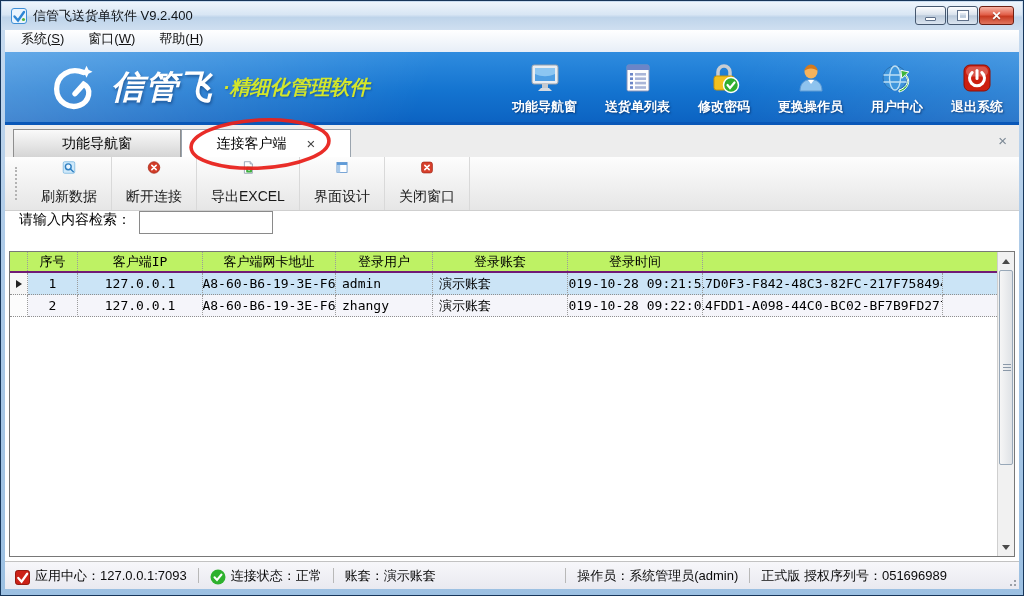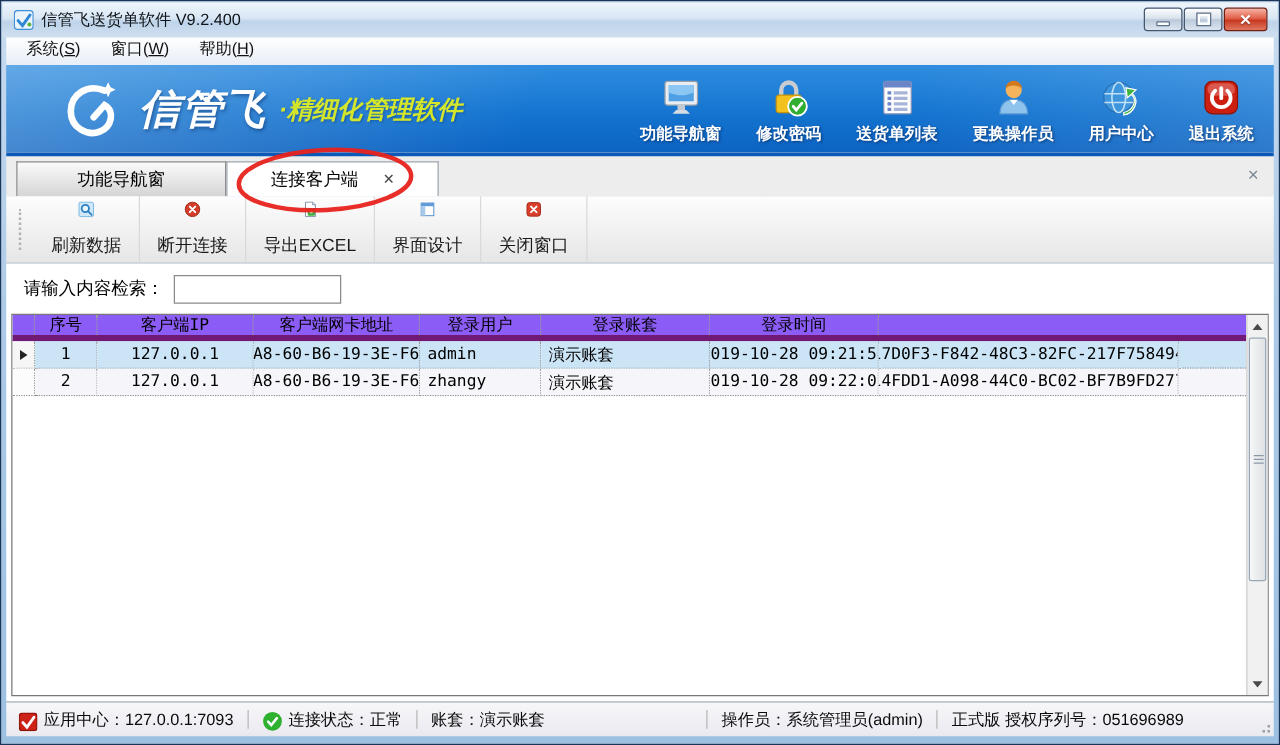--- a/index.html
+++ b/index.html
@@ -64,30 +64,30 @@
   
   .toolbar { position:absolute; top:156px; left:4px; right:4px; height:54px;
     background:linear-gradient(180deg,#fdfdfd 0%,#efefef 60%,#e6e6e6 100%);
     border-bottom:1px solid #cfcfcf; display:flex; align-items:stretch; padding-left:6px; }
   .tool-grip { width:8px; margin:10px 4px; border-left:2px dotted #b3b3b3; }
   .t-btn { display:flex; flex-direction:column; align-items:center; justify-content:center; gap:14px;
     padding:4px 14px; min-width:78px; font-size:14px; color:#1a1a1a; border-right:1px solid #d9d9d9; cursor:pointer; }
 
   
   .content-panel { position:absolute; top:210px; left:4px; right:4px; bottom:34px; background:#fff; }
-  .search-row { position:absolute; top:0; left:0; right:0; height:40px; display:flex; align-items:center;
+  .search-row { position:absolute; top:0; left:0; right:0; height:40px; display:flex; align-items:flex-start;
     gap:8px; padding-left:14px; font-size:14px; color:#000; }
   .search-input { width:134px; height:23px; border:1px solid #8a8a8a; font-size:13px; padding:0 4px; background:#fff; }
 
   
   .table-wrap { position:absolute; top:40px; left:4px; right:4px; bottom:4px;
     border:1px solid #787878; background:#fff; display:flex; }
   .grid { flex:1; overflow:hidden; font-family:"DejaVu Sans Mono", monospace; font-size:13px; }
   .grow { display:flex; }
-  .hrow { height:21px; border-bottom:5px solid #701a75; background:#8b5cf6; }
+  .hrow { height:21px; border-bottom:2px solid #701a75; background:#bef264; }
   .drow { height:22px; }
   .cell { display:flex; align-items:center; justify-content:center; border-right:1px dotted #9b9b9b;
     white-space:nowrap; overflow:hidden; color:#000; }
   .hrow .cell { font-size:13px; }
   .drow .cell { border-bottom:1px dotted #8f8f8f; }
   .cell.left { justify-content:flex-start; padding-left:6px; }
   .w-sel { width:18px; } .w0 { width:50px; } .w1 { width:125px; } .w2 { width:133px; }
   .w3 { width:97px; } .w4 { width:135px; } .w5 { width:135px; } .w6 { width:240px; }
   .w-fill { flex:1; border-right:none; }
   .row-selected .cell { background:#cbe4f6; }
@@ -169,48 +169,48 @@
           <rect x="4" y="4" width="26" height="19" rx="2" fill="#e9edf1" stroke="#98a1ab"></rect>
           <rect x="7" y="7" width="20" height="13" fill="#4f9fe4"></rect>
           <path d="M7 7 h20 v6 c-7 3 -13 3 -20 0z" fill="#8cc6f2"></path>
           <rect x="14" y="23" width="6" height="4" fill="#c3c9d0"></rect>
           <path d="M10 30 h14 l-3 -3 h-8z" fill="#d6dbe1"></path>
         </svg>
         <span class="lbl">功能导航窗</span>
       </div>
       <div class="h-action">
         <svg width="34" height="34" viewBox="0 0 34 34">
-          <path d="M11 16 v-5 a6 6 0 0 1 12 0 v5" stroke="#c9cdd2" stroke-width="3.5" fill="none"></path>
-          <rect x="7" y="15" width="20" height="14" rx="2.5" fill="#f2c11e" stroke="#c8940a"></rect>
-          <circle cx="24" cy="24" r="7.5" fill="#2fae2f" stroke="#ffffff" stroke-width="1.5"></circle>
-          <path d="M20.5 24 l2.5 3 4.5 -5.5" stroke="#ffffff" stroke-width="2.2" fill="none" stroke-linecap="round"></path>
-        </svg>
-        <span class="lbl">修改密码</span>
-      </div>
-      <div class="h-action">
-        <svg width="34" height="34" viewBox="0 0 34 34">
           <rect x="6" y="4" width="22" height="26" rx="1.5" fill="#fdfdfe" stroke="#8a94b8"></rect>
           <rect x="6" y="4" width="22" height="5" fill="#6b85c8"></rect>
           <g fill="#6b85c8">
               <rect x="9" y="12" width="3" height="2.6"></rect>
               <rect x="9" y="16.4" width="3" height="2.6"></rect>
               <rect x="9" y="20.8" width="3" height="2.6"></rect>
               <rect x="9" y="25.2" width="3" height="2.6"></rect>
             </g>
           <g fill="#a9b5d8">
               <rect x="14" y="12" width="11" height="2.6"></rect>
               <rect x="14" y="16.4" width="11" height="2.6"></rect>
               <rect x="14" y="20.8" width="11" height="2.6"></rect>
               <rect x="14" y="25.2" width="11" height="2.6"></rect>
             </g>
         </svg>
         <span class="lbl">送货单列表</span>
       </div>
       <div class="h-action">
         <svg width="34" height="34" viewBox="0 0 34 34">
+          <path d="M11 16 v-5 a6 6 0 0 1 12 0 v5" stroke="#c9cdd2" stroke-width="3.5" fill="none"></path>
+          <rect x="7" y="15" width="20" height="14" rx="2.5" fill="#f2c11e" stroke="#c8940a"></rect>
+          <circle cx="24" cy="24" r="7.5" fill="#2fae2f" stroke="#ffffff" stroke-width="1.5"></circle>
+          <path d="M20.5 24 l2.5 3 4.5 -5.5" stroke="#ffffff" stroke-width="2.2" fill="none" stroke-linecap="round"></path>
+        </svg>
+        <span class="lbl">修改密码</span>
+      </div>
+      <div class="h-action">
+        <svg width="34" height="34" viewBox="0 0 34 34">
           <circle cx="17" cy="11" r="6.5" fill="#f5b35c"></circle>
           <path d="M10.5 10 a6.5 6.5 0 0 1 13 0 c-2.5 -3.5 -10.5 -3.5 -13 0z" fill="#d2791e"></path>
           <path d="M6 30 c0 -8 5 -11.5 11 -11.5 s11 3.5 11 11.5z" fill="#8ec3ee" stroke="#5f9bd4"></path>
           <path d="M14 19 l3 4 3 -4" fill="#ffffff"></path>
         </svg>
         <span class="lbl">更换操作员</span>
       </div>
       <div class="h-action">
         <svg width="34" height="34" viewBox="0 0 34 34">
           <circle cx="15" cy="17" r="12" fill="#3f96dd" stroke="#2a6fb0"></circle>

